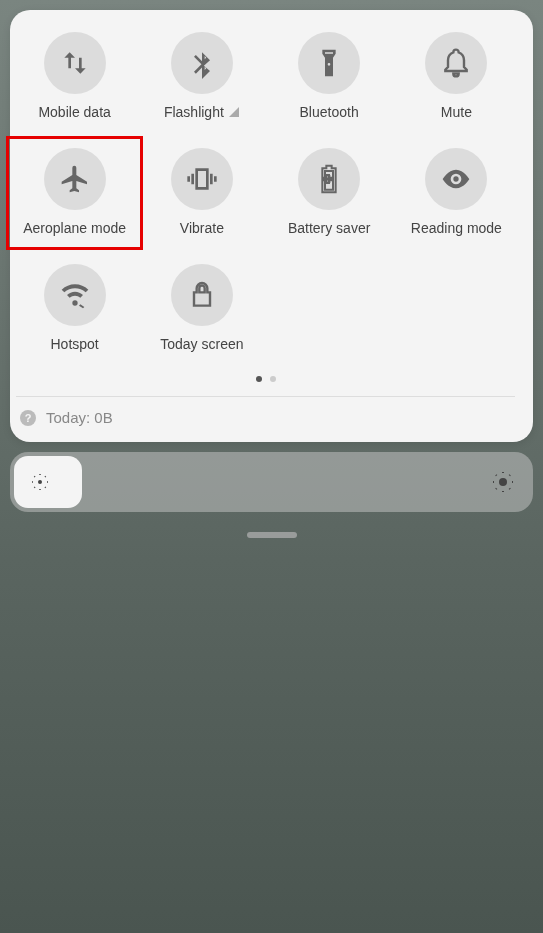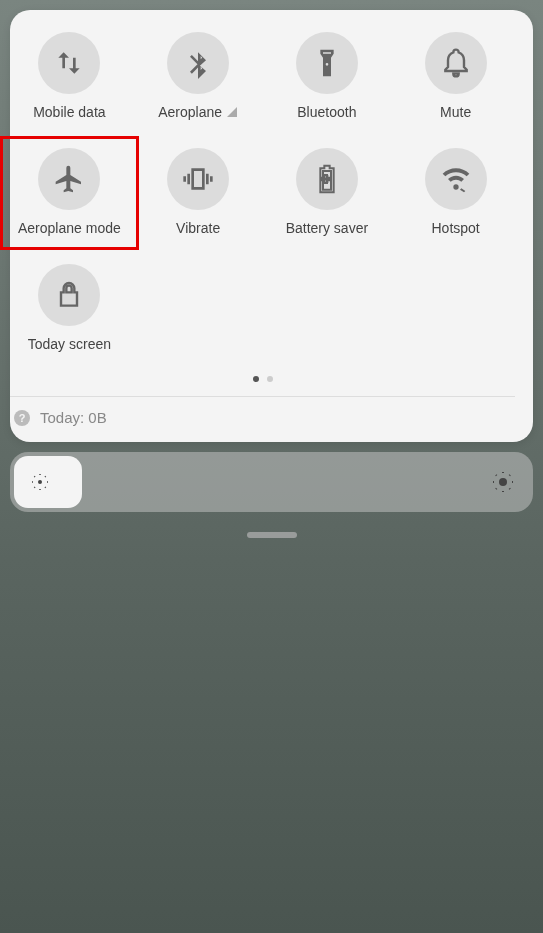--- a/index.html
+++ b/index.html
@@ -8,21 +8,21 @@
       height: 933px;
       background: linear-gradient(180deg, #7a8580 0%, #6a7570 30%, #5a6560 60%, #4a5550 100%);
       font-family: -apple-system, BlinkMacSystemFont, sans-serif;
       overflow: hidden;
       position: relative;
     }
     .panel {
       background: #f4f4f4;
       border-radius: 20px;
       margin: 10px;
-      padding: 22px 18px 16px 0;
+      padding: 22px 18px 16px 6px;
       box-shadow: 0 2px 8px rgba(0,0,0,0.1);
     }
     .grid {
       display: grid;
       grid-template-columns: repeat(4, 1fr);
       gap: 28px 10px;
     }
     .tile {
       display: flex;
       flex-direction: column;
@@ -169,21 +169,21 @@
     </div>
 
 
     <div class="tile">
       <div class="tile-icon">
         <svg viewBox="0 0 24 24">
             <path d="M12 2v8.6L7.4 6 6 7.4 11.6 13 6 18.6 7.4 20l4.6-4.6V24l6-6-4.6-4 4.6-4-6-6zm2 4.8L15.2 8 14 9.2V6.8zm0 10.4v-2.4L15.2 16 14 17.2z"></path>
           </svg>
       </div>
       <div class="tile-label">
-        <span>Aeroplane</span>
+        <span>Flashlight</span>
         <svg class="signal-icon" viewBox="0 0 24 24">
             <path d="M2 22h20L22 2 2 22z"></path>
           </svg>
       </div>
     </div>
 
     <div class="tile">
       <div class="tile-icon">
         <svg viewBox="0 0 24 24">
             <path d="M7 2h10v3l-2 3v14h-6V8L7 5V2zm2 2v1h6V4H9zm3 8a1 1 0 100 2 1 1 0 000-2z"></path>
@@ -234,20 +234,30 @@
         <svg viewBox="0 0 24 24">
             <path d="M10 2h4v2h3v18H7V4h3V2zm-1 4v14h6V6H9zm3 3v2h2v2h-2v2h-2v-2H8v-2h2V9h2z" fill="none" stroke="#666" stroke-width="1.5"></path>
             <path d="M11 9h2v2h2v2h-2v2h-2v-2H9v-2h2V9z" fill="#666"></path>
           </svg>
       </div>
       <div class="tile-label">
           <span>Battery saver</span>
         </div>
     </div>
 
+    <div class="tile">
+      <div class="tile-icon">
+        <svg viewBox="0 0 24 24">
+            <path d="M12 5C6 5 2 12 2 12s4 7 10 7 10-7 10-7-4-7-10-7zm0 11a4 4 0 110-8 4 4 0 010 8zm0-6a2 2 0 100 4 2 2 0 000-4z"></path>
+          </svg>
+      </div>
+      <div class="tile-label">
+          <span>Reading mode</span>
+        </div>
+    </div>
 
     <div class="tile">
       <div class="tile-icon">
         <svg viewBox="0 0 24 24">
             <path d="M2 8c2.8-2.5 6.2-4 10-4s7.2 1.5 10 4l-2 2c-2.2-2-5-3-8-3s-5.8 1-8 3L2 8zm4 4c1.6-1.5 3.7-2.5 6-2.5s4.4 1 6 2.5l-2 2c-1.1-1-2.5-1.5-4-1.5s-2.9.5-4 1.5l-2-2zm10 7l3 2-1 1-3-2 1-1zm-4-3a2 2 0 110 4 2 2 0 010-4z"></path>
           </svg>
       </div>
       <div class="tile-label">
           <span>Hotspot</span>
         </div>

